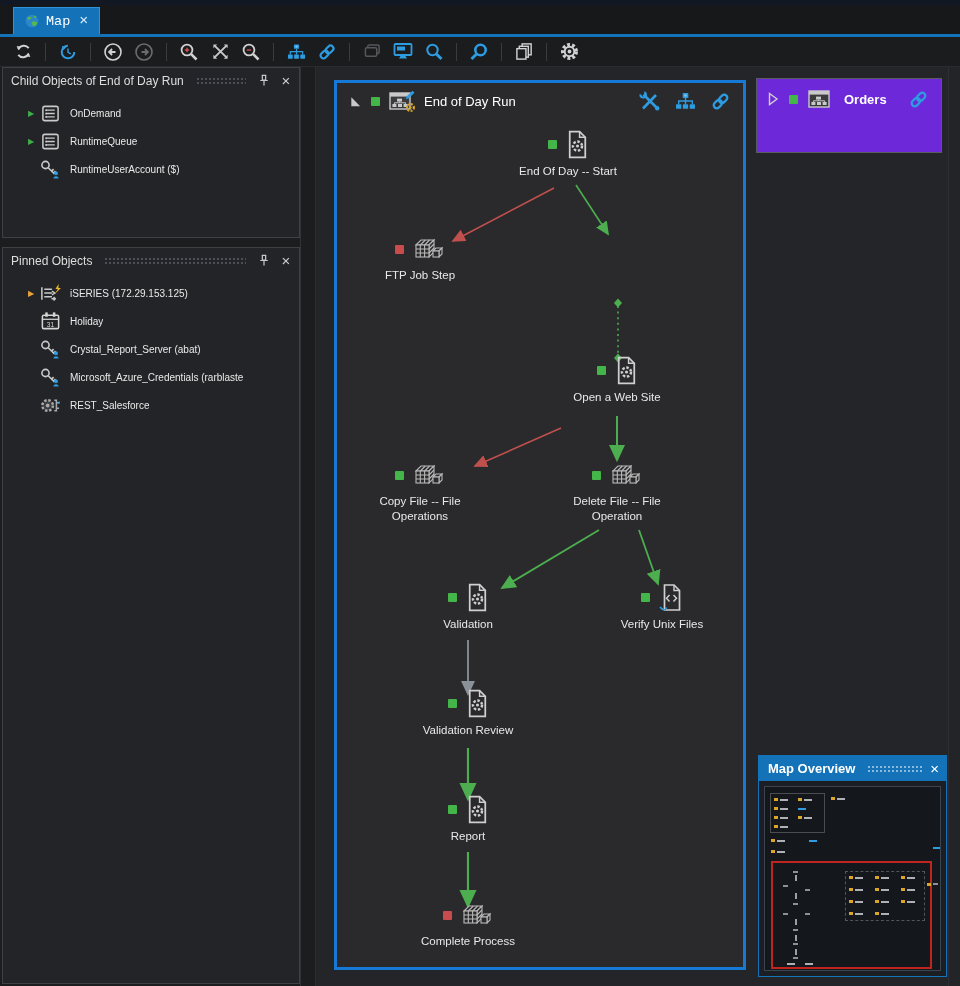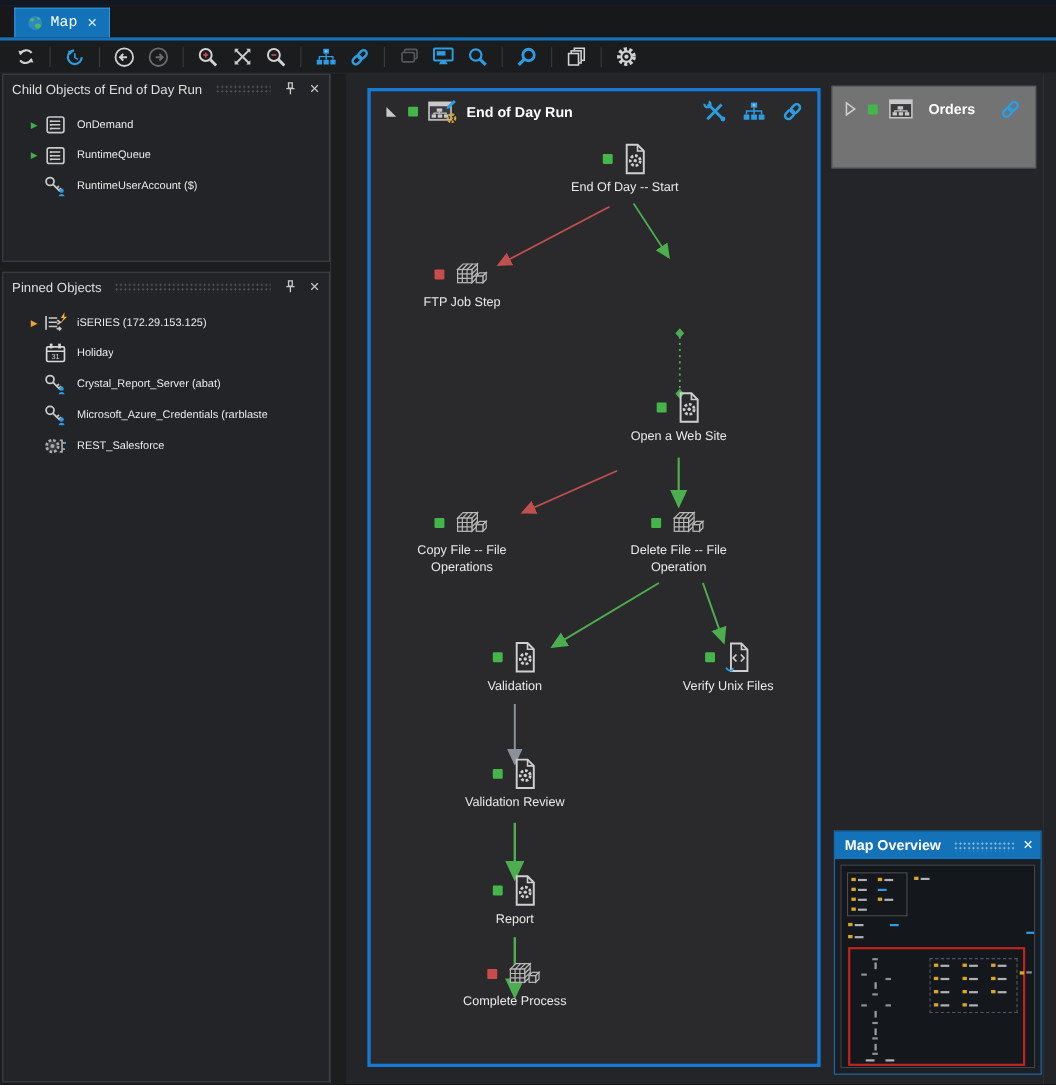--- a/index.html
+++ b/index.html
@@ -49,34 +49,34 @@
   .tlabel { font-size:10px; color:#eaeaea; overflow:hidden; }
   
   .splitter { width:16px; background:#1c1d1f; border-left:1px solid #323337; border-right:1px solid #2c2d30; }
   .map-area { flex:1; position:relative; background:#242528; overflow:hidden; }
   .right-track { position:absolute; right:0; top:0; bottom:0; width:12px; background:#232428; border-left:1px solid #2e2f33; }
   .map-container {
     position:absolute; left:18px; top:13px; width:412px; height:890px;
     background:#2a2a2c; border:3px solid #1779d6;
   }
   .map-header { position:absolute; left:0; right:0; top:0; height:36px; display:flex; align-items:center; gap:9px; padding:0 12px; }
-  .map-title { font-weight:bold; font-size:13px; color:#fff; }
+  .map-title { font-weight:normal; font-size:13px; color:#fff; }
   .map-tools { margin-left:auto; display:flex; align-items:center; gap:14px; }
   .map-canvas { position:absolute; inset:0; }
   .edges { position:absolute; inset:0; }
   .map-node { position:absolute; width:130px; display:flex; flex-direction:column; align-items:center; }
   .node-head { display:flex; align-items:center; gap:9px; }
   .status-sq { width:9px; height:9px; border-radius:1px; flex:none; }
   .status-sq.green { background:#44b549; }
   .status-sq.red { background:#c84c4c; }
   .node-label { margin-top:5px; max-width:108px; text-align:center; font-size:11.5px; line-height:1.3; color:#e8e8e8; }
   
   .orders-box {
     position:absolute; left:440px; top:11px; width:186px; height:75px;
-    background:#737373; border:1px solid #5a5b5f;
+    background:#6d28d9; border:1px solid #5a5b5f;
   }
   .orders-header { display:flex; align-items:center; gap:10px; padding:9px 12px 0 10px; }
   .orders-title { font-weight:bold; font-size:13px; color:#fff; margin-right:auto; }
   
   .overview {
     position:absolute; left:442px; top:688px; width:189px; height:222px;
     border:1px solid #1473b8; background:#1b1e22; display:flex; flex-direction:column;
   }
   .ov-header { height:25px; background:#1473b8; display:flex; align-items:center; gap:6px; padding:0 7px 0 9px; }
   .ov-title { font-weight:bold; font-size:13px; color:#fff; white-space:nowrap; }
@@ -550,21 +550,21 @@
               <svg width="23" height="29" viewBox="0 0 22 28">
                   <path d="M3.5,1.5 h9.5 l5.5,5.5 v19.5 h-15 z" fill="none" stroke="#cfcfcf" stroke-width="1.7"></path>
                   <path d="M13,1.5 v5.5 h5.5" fill="none" stroke="#cfcfcf" stroke-width="1.4"></path>
                   <circle cx="11" cy="15.5" r="4.4" fill="none" stroke="#cfcfcf" stroke-width="2.4" stroke-dasharray="2.4 1.6"></circle>
                   <circle cx="11" cy="15.5" r="1.5" fill="#cfcfcf"></circle>
                 </svg>
             </div>
             <div class="node-label">Report</div>
           </div>
 
-          <div class="map-node" style="left:66px;top:788px">
+          <div class="map-node" style="left:66px;top:818px">
             <div class="node-head">
                 <span class="status-sq red"></span>
               <svg width="32" height="28" viewBox="0 0 32 28">
                   <g fill="#2a2a2c" stroke="#b9b9b9" stroke-width="1.1">
                     <path d="M3,10 L8,5 H21 L16,10 Z"></path>
                     <path d="M16,10 L21,5 V17 L16,22 Z"></path>
                     <rect x="3" y="10" width="13" height="12"></rect>
                     <path d="M7.3,10 V22 M11.6,10 V22 M3,14 H16 M3,18 H16 M7.3,10 L12.3,5 M11.6,10 L16.6,5 M16,14 L21,9 M16,18 L21,13"></path>
                     <path d="M20,16 L23,13 H29 L26,16 Z"></path>
                     <path d="M26,16 L29,13 V19 L26,22 Z"></path>

